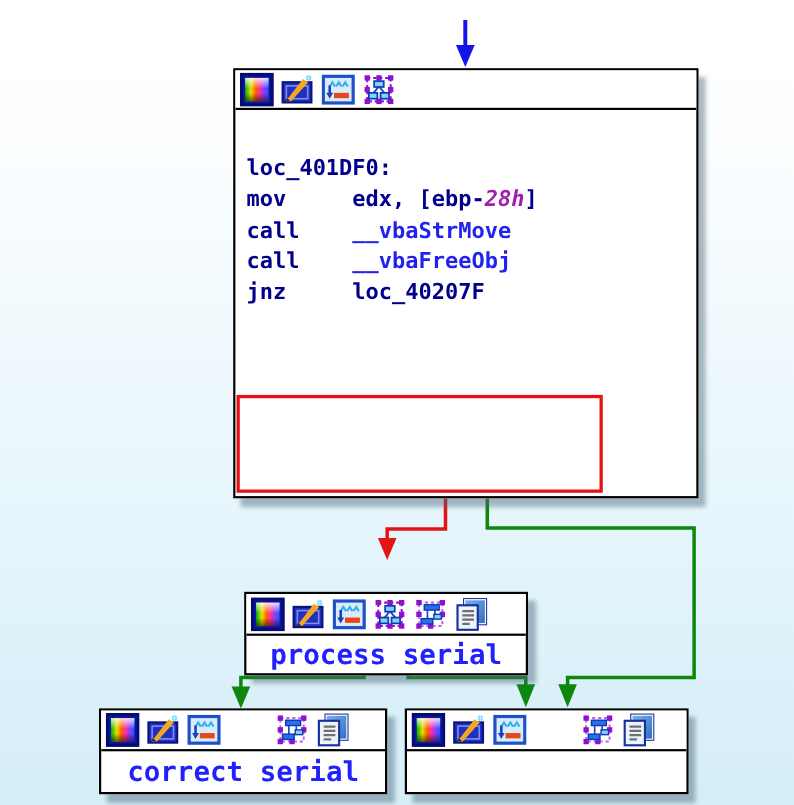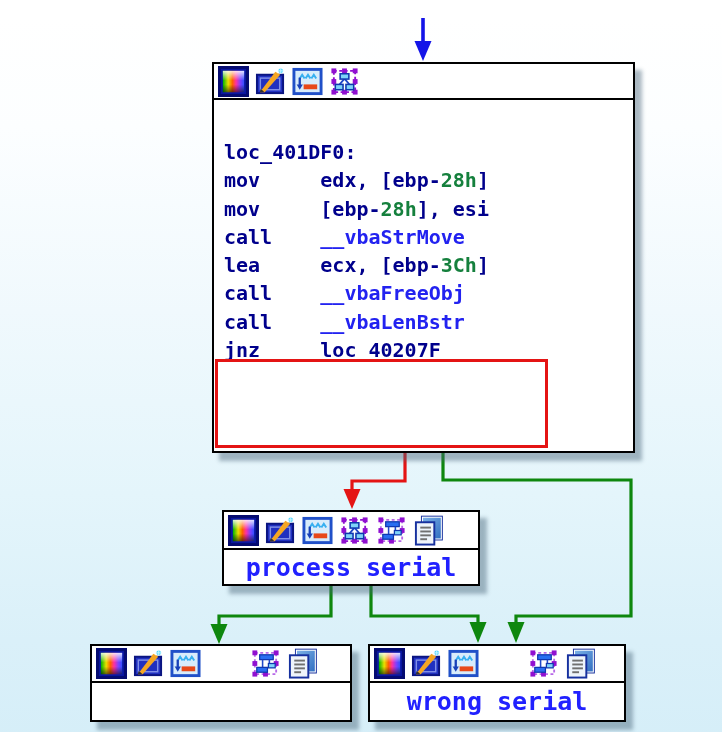--- a/index.html
+++ b/index.html
@@ -19,33 +19,33 @@
     border-bottom:2px solid #000000;box-sizing:border-box;background:#ffffff;
   }
   .icon{width:31px;height:31px;flex:0 0 auto;display:block;}
   .icon-spacer{width:37px;height:31px;flex:0 0 auto;}
   .asm{
     position:relative;padding:38px 0 0 10px;
     font-size:20px;font-weight:bold;line-height:28.3px;color:#00008c;
   }
   .asm-line{white-space:pre;}
   .tok-ins,.tok-lbl{color:#00008c;}
-  .tok-num{color:#15803d;}
+  .tok-num{color:#a21caf;font-style:italic;}
   .tok-imp{color:#2222f0;text-align:center;}
   .highlight-box{
     position:absolute;left:1px;top:295px;width:333px;height:89px;
     border:3px solid #e41414;box-sizing:border-box;pointer-events:none;z-index:3;
   }
   .block-title{
     display:flex;align-items:center;justify-content:center;
     font-size:25px;font-weight:bold;color:#2121ff;letter-spacing:0px;
   }
   #block-main{left:212px;top:44px;width:423px;height:391px;}
   #block-main .block-header{height:36px;}
-  #block-process{left:222px;top:492px;width:258px;height:76px;}
+  #block-process{left:222px;top:520px;width:258px;height:76px;}
   #block-process .block-header{height:38px;}
   #block-process .block-title{height:34px;}
   #block-correct{left:90px;top:626px;width:262px;height:78px;}
   #block-wrong{left:368px;top:626px;width:258px;height:78px;}
   #block-correct .block-header,#block-wrong .block-header{height:37px;}
   #block-correct .block-title,#block-wrong .block-title{height:37px;}
 </style>
 </head>
 <body>
 
@@ -172,25 +172,22 @@
       <svg class="icon">
           <use href="#i-nav"></use>
         </svg>
       <svg class="icon">
           <use href="#i-node"></use>
         </svg>
     </div>
     <div class="asm">
         <div class="asm-line"><span class="tok-lbl">loc_401DF0:</span></div>
         <div class="asm-line"><span class="tok-ins">mov     edx, [ebp-</span><span class="tok-num">28h</span><span class="tok-ins">]</span></div>
-        <div class="asm-line"><span class="tok-ins">mov     [ebp-</span><span class="tok-num">28h</span><span class="tok-ins">], esi</span></div>
         <div class="asm-line"><span class="tok-ins">call    </span><span class="tok-imp">__vbaStrMove</span></div>
-        <div class="asm-line"><span class="tok-ins">lea     ecx, [ebp-</span><span class="tok-num">3Ch</span><span class="tok-ins">]</span></div>
         <div class="asm-line"><span class="tok-ins">call    </span><span class="tok-imp">__vbaFreeObj</span></div>
-        <div class="asm-line"><span class="tok-ins">call    </span><span class="tok-imp">__vbaLenBstr</span></div>
         <div class="asm-line"><span class="tok-ins">jnz     loc_40207F</span></div>
       </div>
     <div class="highlight-box"></div>
   </div>
 
   <div class="block" id="block-process">
     <div class="block-header">
       <svg class="icon">
           <use href="#i-palette"></use>
         </svg>
@@ -225,20 +222,21 @@
           <use href="#i-nav"></use>
         </svg>
       <div class="icon-spacer"></div>
       <svg class="icon">
           <use href="#i-group"></use>
         </svg>
       <svg class="icon">
           <use href="#i-copy"></use>
         </svg>
     </div>
+    <div class="block-title">correct serial</div>
   </div>
 
   <div class="block" id="block-wrong">
     <div class="block-header">
       <svg class="icon">
           <use href="#i-palette"></use>
         </svg>
       <svg class="icon">
           <use href="#i-pencil"></use>
         </svg>
@@ -246,16 +244,15 @@
           <use href="#i-nav"></use>
         </svg>
       <div class="icon-spacer"></div>
       <svg class="icon">
           <use href="#i-group"></use>
         </svg>
       <svg class="icon">
           <use href="#i-copy"></use>
         </svg>
     </div>
-    <div class="block-title">wrong serial</div>
   </div>
 
 </div>
 
 </body></html>

